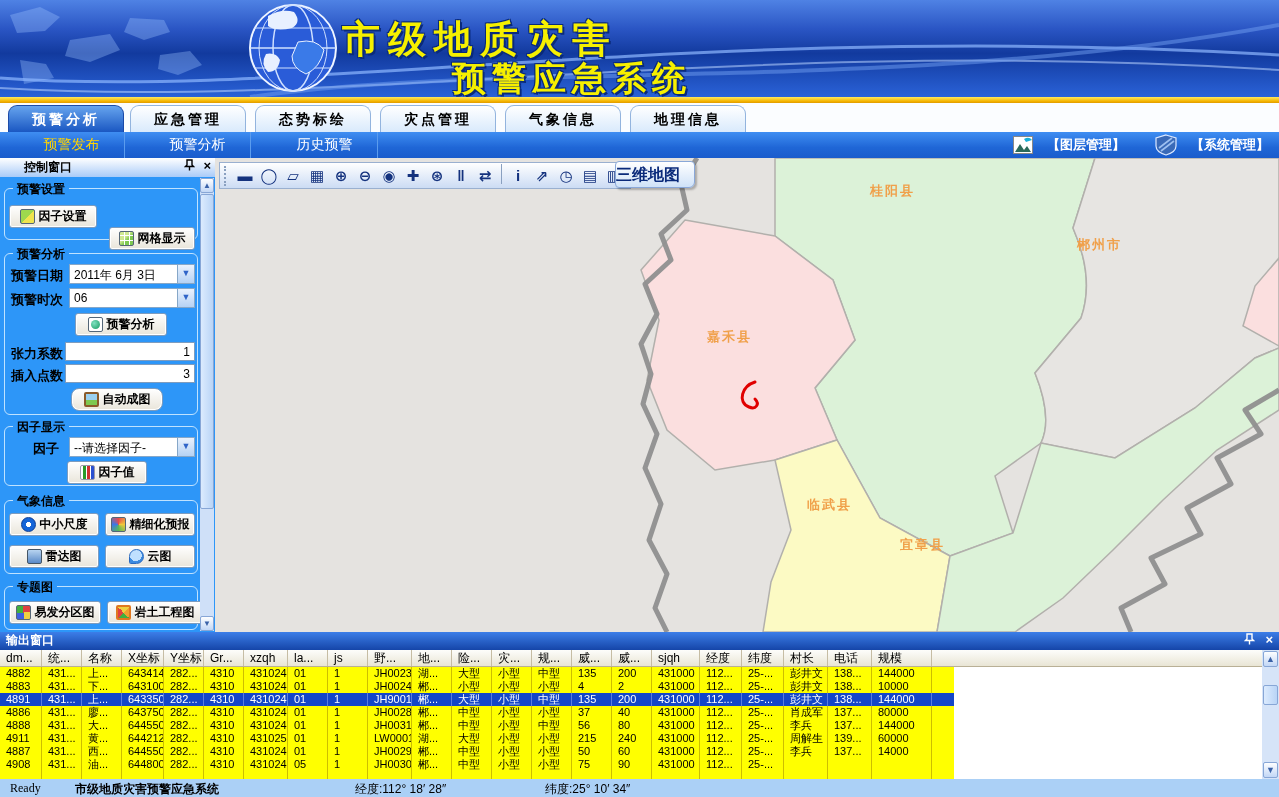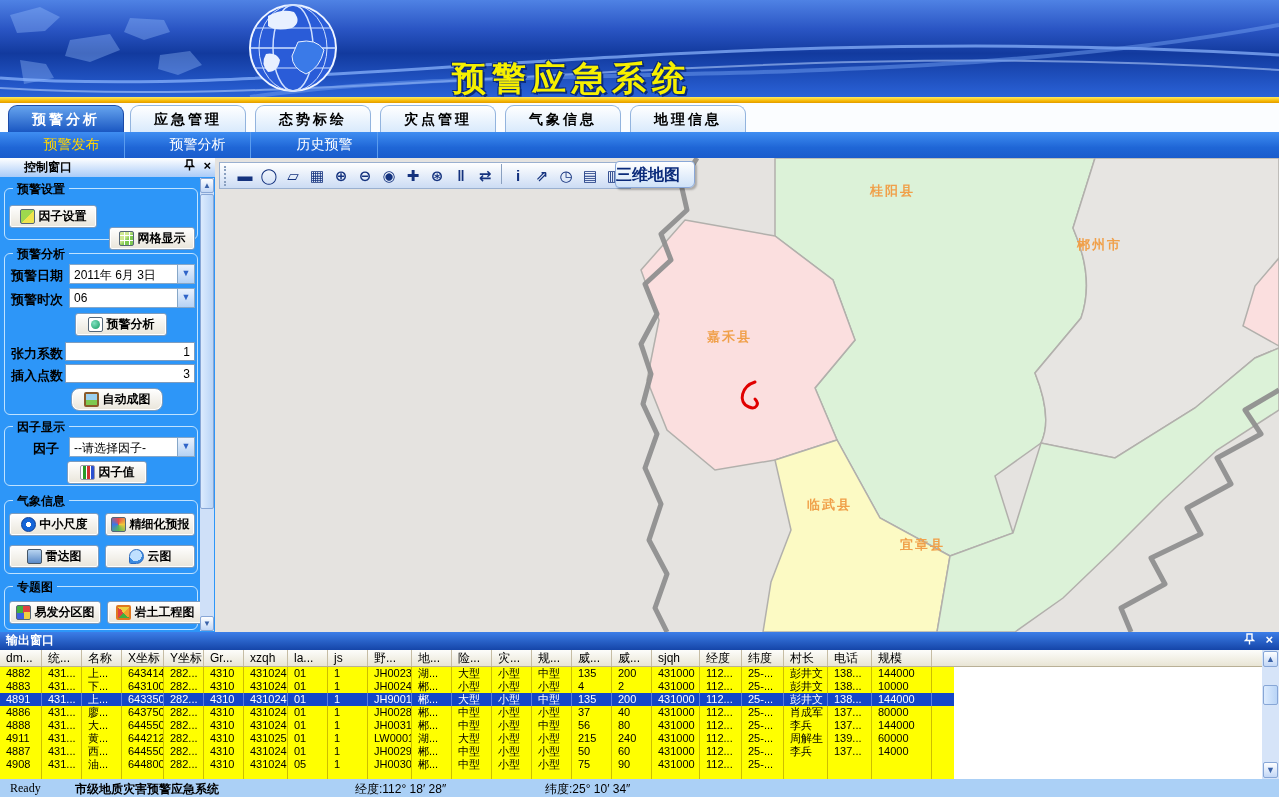--- a/index.html
+++ b/index.html
@@ -157,20 +157,21 @@
       <circle cx="45" cy="46" r="43" fill="none" stroke="#ffffff" stroke-width="1" opacity=".8"></circle>
       <ellipse cx="45" cy="46" rx="20" ry="43" fill="none" stroke="#cfe0ff" stroke-width="1.5"></ellipse>
       <ellipse cx="45" cy="46" rx="34" ry="43" fill="none" stroke="#cfe0ff" stroke-width="1"></ellipse>
       <line x1="2" y1="46" x2="88" y2="46" stroke="#cfe0ff" stroke-width="1.5"></line>
       <line x1="6" y1="26" x2="84" y2="26" stroke="#cfe0ff" stroke-width="1"></line>
       <line x1="6" y1="66" x2="84" y2="66" stroke="#cfe0ff" stroke-width="1"></line>
       <path d="M20,14 q14,-8 26,-4 q8,10 -2,16 q-16,4 -24,-2 z" fill="#e8f0ff"></path>
       <path d="M50,40 q18,-4 26,8 q-4,18 -18,24 q-14,-6 -14,-18 z" fill="#3a7ae8" stroke="#e8f0ff"></path>
       <path d="M18,52 q10,-2 14,6 q-2,12 -12,12 q-8,-8 -2,-18 z" fill="#e8f0ff"></path>
     </svg>
+    <div class="title1">市级地质灾害</div>
     <div class="title2">预警应急系统</div>
   </div>
   <div id="goldbar"></div>
 
   <div id="tabrow">
     <div class="tab active" style="left:8px">预警分析</div>
     <div class="tab" style="left:130px">应急管理</div>
     <div class="tab" style="left:255px">态势标绘</div>
     <div class="tab" style="left:380px">灾点管理</div>
     <div class="tab" style="left:505px">气象信息</div>
@@ -188,20 +189,33 @@
         <circle cx="11.5" cy="16.5" r="1.8" fill="#fff"></circle>
       </svg>
       <span class="wtxt">【注销】</span>
     </div>
   </div>
 
   <div id="subbar">
     <div class="subtab active" style="left:0">预警发布</div>
     <div class="subtab" style="left:126px">预警分析</div>
     <div class="subtab" style="left:253px">历史预警</div>
+    <div id="subbar-right">
+      <svg width="20" height="18" viewBox="0 0 20 18">
+        <rect x="0.5" y="0.5" width="19" height="17" fill="#fff" stroke="#888"></rect>
+        <path d="M2,16 l5,-8 4,6 3,-4 4,6 z" fill="#2a6a5a"></path>
+        <path d="M11,3 q5,-3 8,1 l-6,2 z" fill="#18b0d8"></path>
+      </svg>
+      <span class="srtxt">【图层管理】</span>
+      <svg width="22" height="22" viewBox="0 0 22 22" style="margin-left:16px">
+        <path d="M11,1 L21,4 V12 q0,6 -10,9 q-10,-3 -10,-9 V4 Z" fill="#3a6ab8" stroke="#dce8ff" stroke-width="1.2"></path>
+        <path d="M4,14 L17,4 M6,17 L19,7" stroke="#9ec0f0" stroke-width="1.6"></path>
+      </svg>
+      <span class="srtxt">【系统管理】</span>
+    </div>
   </div>
 
   <div id="panel">
     <div id="panel-title">
       <span>控制窗口</span>
       <span class="ticons">
         <svg width="11" height="13" viewBox="0 0 11 13">
           <path d="M3,1 h5 v5 l1.5,1.5 h-8 L3,6 Z M5.5,7.5 v4" stroke="#000" stroke-width="1.4" fill="none"></path>
         </svg>
         <span style="font-weight:bold;font-size:13px;line-height:13px">×</span>

